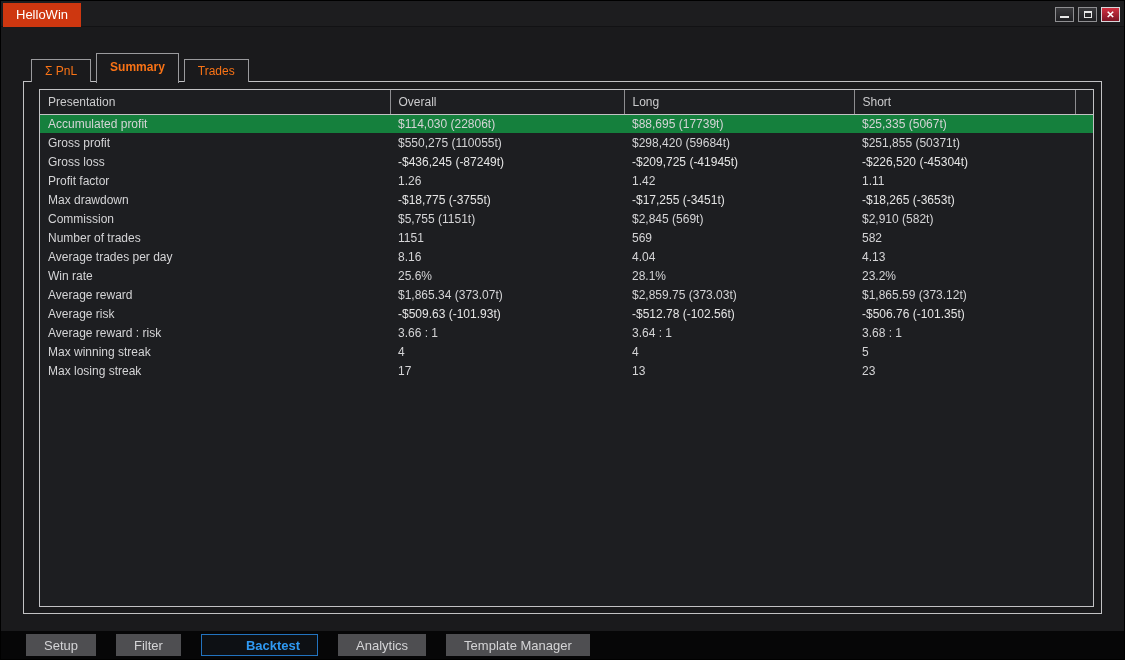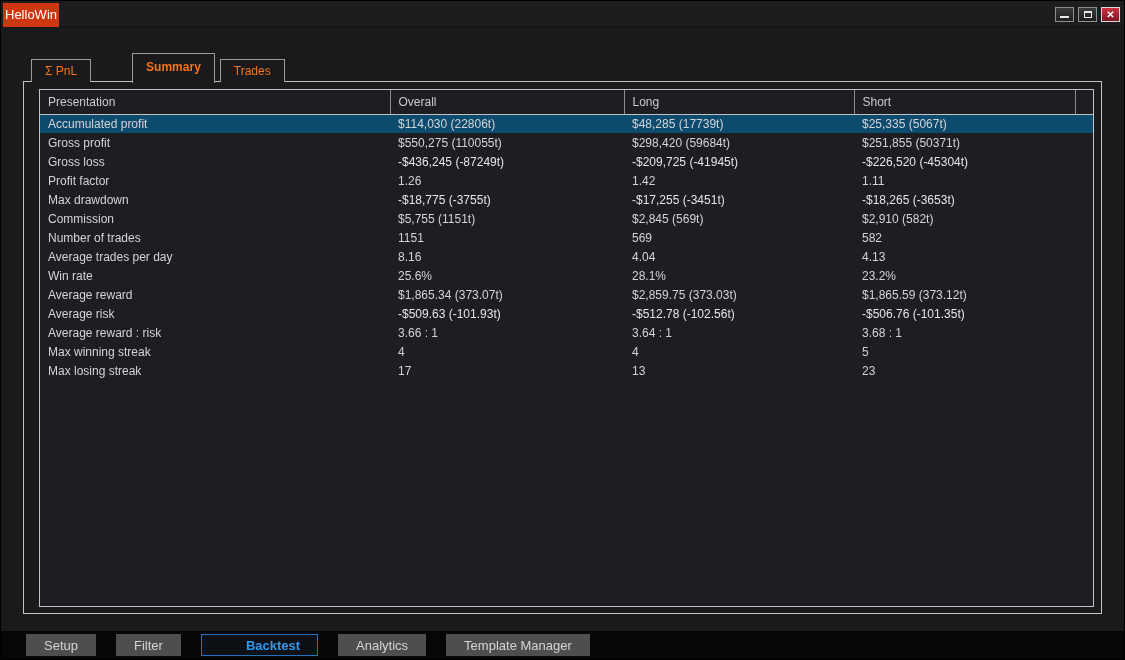--- a/index.html
+++ b/index.html
@@ -7,21 +7,21 @@
   body {
     width:1125px; height:660px; position:relative;
     background:#000; font-family:"Liberation Sans", sans-serif;
     overflow:hidden;
   }
   .window { position:absolute; inset:0; background:#1a1a1c; border:1px solid #000; }
 
   
   .titlebar { position:relative; height:26px; background:#1d1d1f; border-bottom:1px solid #121214; }
   .title-tab {
-    position:absolute; left:2px; top:2px; height:24px; padding:0 2px;
+    position:absolute; left:2px; top:2px; height:24px; padding:0 13px;
     background:#ce3710; color:#ffffff; font-size:13px; line-height:24px;
   }
   .win-controls { position:absolute; right:4px; top:6px; display:flex; gap:4px; }
   .wbtn {
     width:19px; height:15px; border:1px solid #8f8f92;
     background:linear-gradient(#39393c,#1f1f22);
     display:flex; align-items:center; justify-content:center; position:relative;
   }
   .wbtn .glyph-min { position:absolute; left:4px; right:4px; bottom:3px; height:2px; background:#e8e8e8; }
   .wbtn .glyph-max { width:8px; height:7px; border:1px solid #e8e8e8; border-top-width:2px; }
@@ -32,21 +32,21 @@
   }
 
   
   .tabstrip { position:absolute; left:30px; top:51px; height:30px; display:flex; align-items:flex-end; z-index:3; }
   .ttab {
     height:23px; line-height:22px; padding:0 13px; margin-right:5px;
     border:1px solid #9a9a9d; border-bottom:none;
     background:#1a1a1c; color:#f97316; font-size:12px; white-space:nowrap;
   }
   .ttab.active {
-    height:30px; line-height:26px; font-weight:bold; margin-bottom:-1px;margin-left:36px;
+    height:30px; line-height:26px; font-weight:bold; margin-bottom:-1px;
   }
 
   
   .groupbox {
     position:absolute; left:22px; top:80px; width:1079px; height:533px;
     border:1px solid #c2c2c4; background:#1a1a1c; z-index:2;
   }
   .table-wrap {
     position:absolute; left:15px; top:7px; width:1055px; height:518px;
     border:1px solid #c2c2c4; background:#1d1e21; overflow:hidden;
@@ -58,21 +58,21 @@
     height:24px; padding:0 4px 0 8px; text-align:left;
     font-size:12px; font-weight:normal; color:#cbcbcd;
     border-bottom:1px solid #c2c2c4; border-right:1px solid #8d8d90;
     white-space:nowrap; overflow:hidden;
   }
   thead th.filler { border-right:none; }
   tbody td {
     height:19px; padding:0 4px 0 8px; font-size:12px; color:#d4d4d6;
     white-space:nowrap; overflow:hidden;
   }
-  tbody tr.selected td { background:#0c4a6e; }
+  tbody tr.selected td { background:#15803d; }
   tbody td.neg { color:#e5e5e5; }
 
   
   .bottombar {
     position:absolute; left:0; bottom:0; width:100%; height:28px;
     background:#060607; display:flex; align-items:center; padding-left:25px; gap:20px;
   }
   .btab {
     height:22px; line-height:22px; padding:0 17px;
     background:#4e4e51; color:#d4d4d6; font-size:13px; white-space:nowrap;
@@ -124,21 +124,21 @@
             <th>Overall</th>
             <th>Long</th>
             <th>Short</th>
             <th class="filler"></th>
           </tr>
         </thead>
         <tbody id="table-body">
             <tr class="selected">
               <td>Accumulated profit</td>
               <td>$114,030 (22806t)</td>
-              <td>$48,285 (17739t)</td>
+              <td>$88,695 (17739t)</td>
               <td>$25,335 (5067t)</td>
               <td></td>
             </tr>
             <tr>
               <td>Gross profit</td>
               <td>$550,275 (110055t)</td>
               <td>$298,420 (59684t)</td>
               <td>$251,855 (50371t)</td>
               <td></td>
             </tr>

